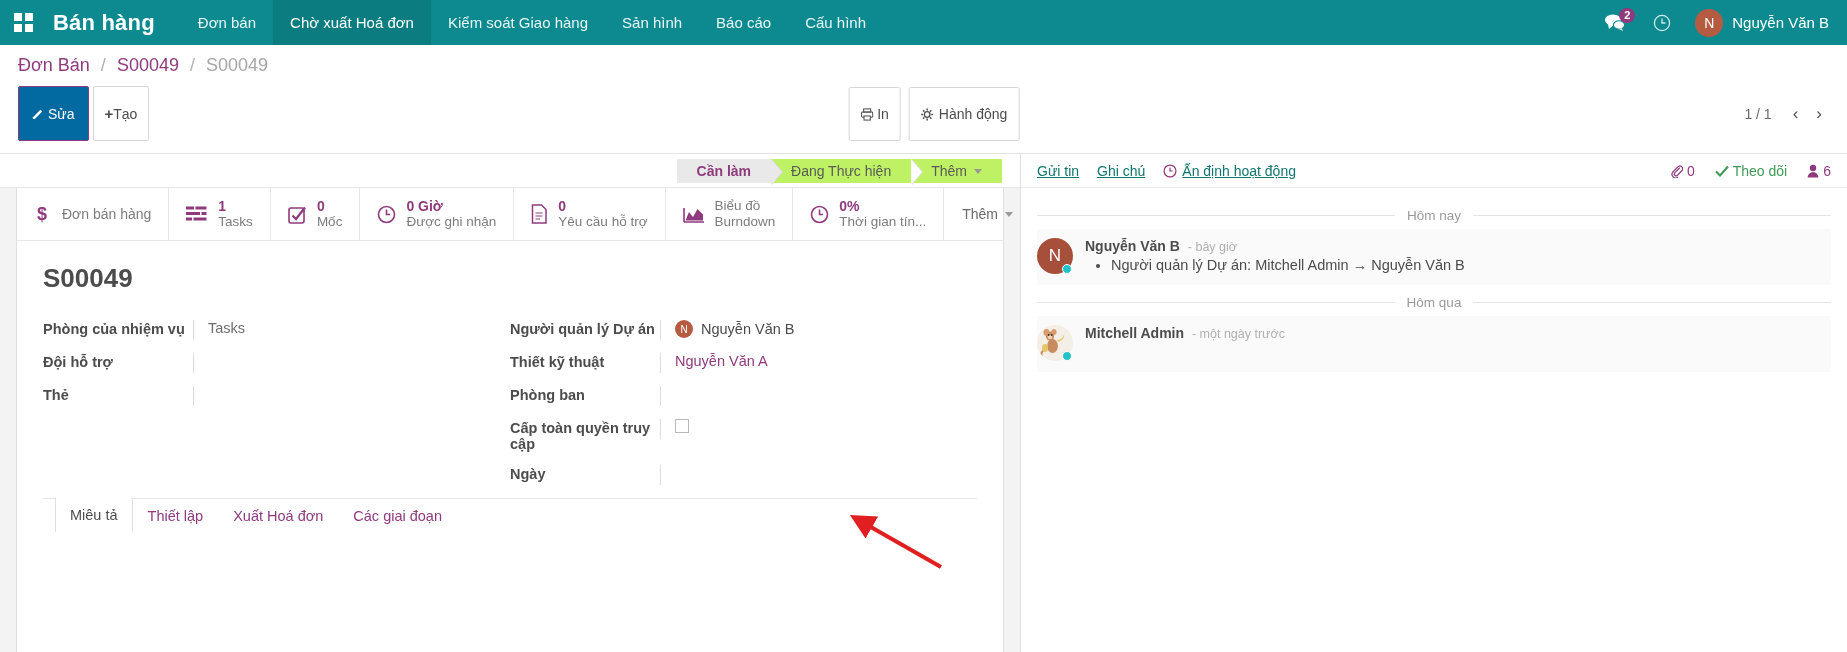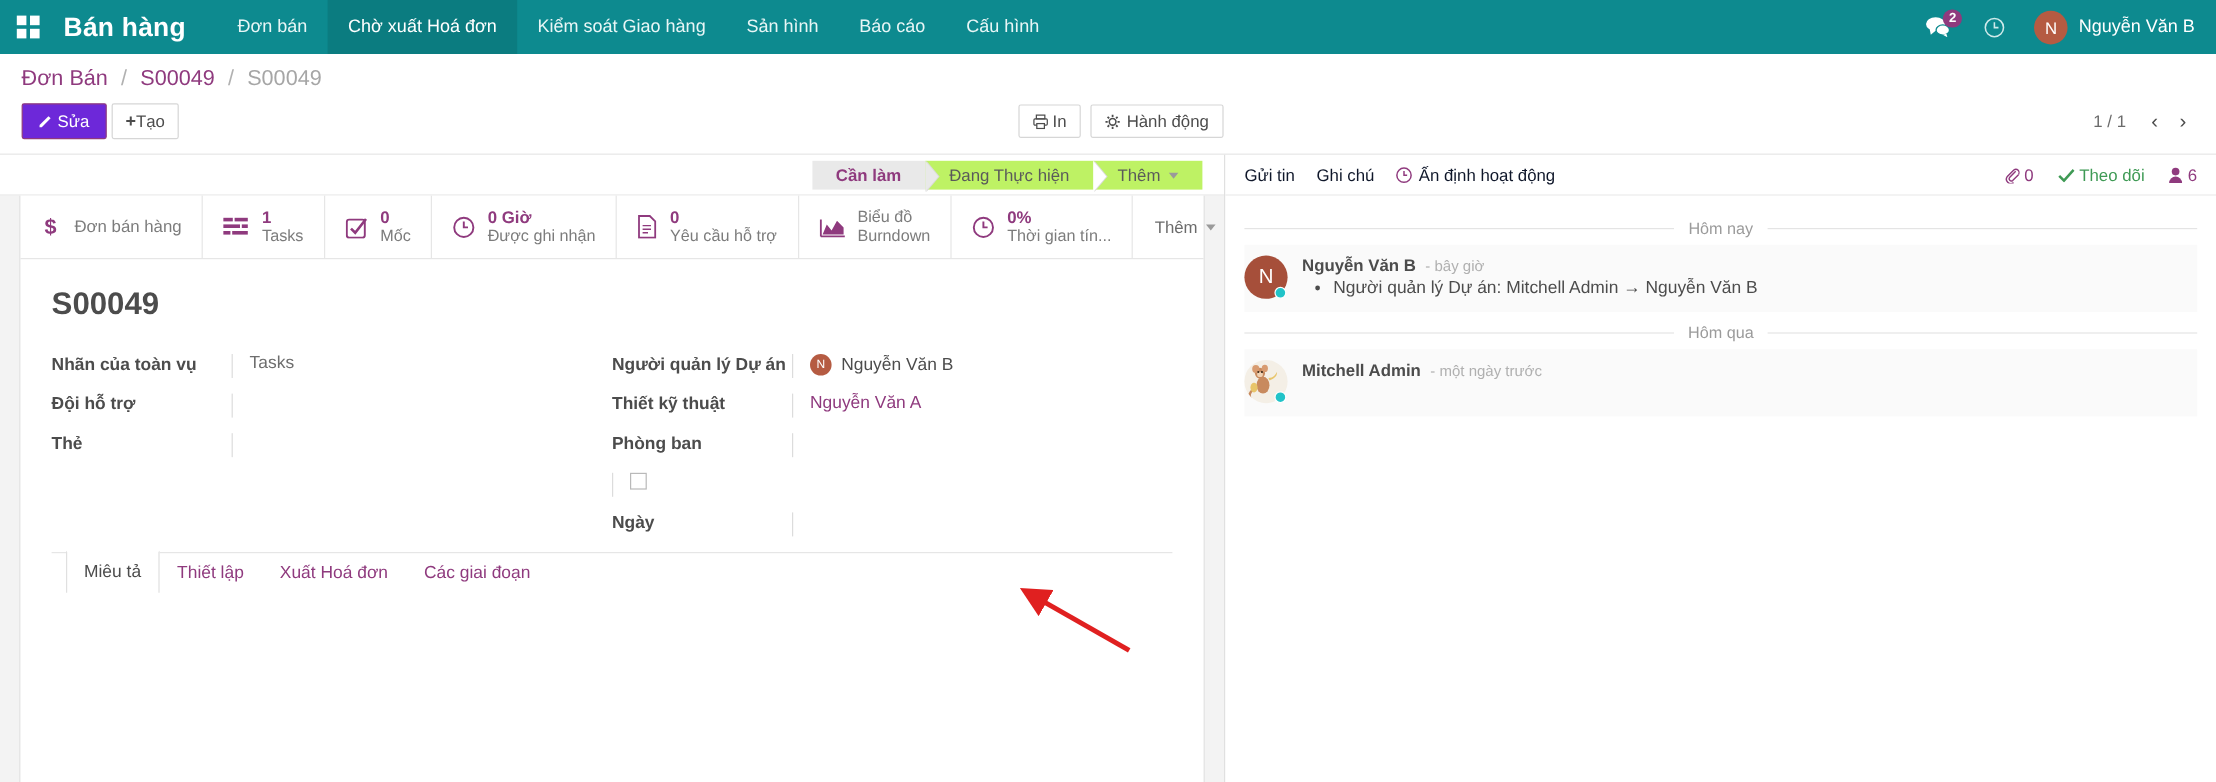--- a/index.html
+++ b/index.html
@@ -86,30 +86,30 @@
     position: relative;
   }
   .breadcrumb { font-size: 18px; margin-bottom: 10px; }
   .bc-link { color: #8f3a7e; cursor: pointer; }
   .bc-sep { color: #b1b1b1; margin: 0 6px; }
   .bc-active { color: #a6a6a6; }
 
   .cp-row { display: flex; align-items: center; }
   .btn {
     font-size: 14px;
-    padding: 5px 11px;
+    padding: 18px 11px;
     border: 1px solid #d6d6d6;
     background: #fff;
     color: #4c4c4c;
     cursor: pointer;
     border-radius: 2px;
     white-space: nowrap;
   }
   .btn-primary {
-    background: #6d28d9; border-color: #8f3a7e; color: #fff;
+    background: #0369a1; border-color: #8f3a7e; color: #fff;
     padding: 6px 13px;
   }
   .btn-group-left { display: flex; gap: 0; }
   .btn-group-left .btn + .btn { margin-left: 4px; }
   .cp-mid {
     position: absolute;
     left: 50%; transform: translateX(-44%);
     display: flex; gap: 8px;
   }
   .pager {
@@ -260,21 +260,21 @@
   .annot-arrow { position: absolute; left: 845px; top: 355px; pointer-events: none; }
 
   
   .chatter-topbar {
     height: 34px;
     display: flex; align-items: center;
     padding: 0 16px;
     border-bottom: 1px solid #ececec;
     font-size: 14px;
   }
-  .ch-act { color: #0f172a; cursor: pointer; margin-right: 18px; display: flex; align-items: center; gap: 5px; white-space: nowrap; }
+  .ch-act { color: #0f766e; cursor: pointer; margin-right: 18px; display: flex; align-items: center; gap: 5px; white-space: nowrap; text-decoration: underline; }
   .ch-right { margin-left: auto; display: flex; align-items: center; gap: 20px; }
   .ch-chip { display: flex; align-items: center; gap: 4px; cursor: pointer; color: #8f3a7e; font-size: 14px; }
   .ch-chip.follow { color: #3f9a55; }
   .ch-chip.followers { color: #8f3a7e; }
 
   .thread { padding: 10px 16px 0 16px; }
   .day-sep { display: flex; align-items: center; margin: 10px 0 6px 0; }
   .day-sep .ln { flex: 1; height: 1px; background: #e4e4e4; }
   .day-sep .lbl { padding: 0 12px; color: #9b9b9b; font-size: 13.5px; }
   .msg { display: flex; padding: 9px 6px 11px 0; position: relative; }
@@ -494,21 +494,21 @@
         </div>
       </div>
 
       <div class="form-inner">
         <div class="rec-title">S00049</div>
 
         <div class="field-grid">
 
           <div class="fcol">
             <div class="frow">
-              <div class="flabel">Nhãn của toàn vụ</div>
+              <div class="flabel">Phòng của nhiệm vụ</div>
               <div class="fval plain">Tasks</div>
             </div>
             <div class="frow">
               <div class="flabel">Đội hỗ trợ</div>
               <div class="fval plain">&nbsp;</div>
             </div>
             <div class="frow">
               <div class="flabel">Thẻ</div>
               <div class="fval plain">&nbsp;</div>
             </div>
@@ -526,20 +526,21 @@
             </div>
             <div class="frow">
               <div class="flabel">Thiết kỹ thuật</div>
               <div class="fval link">Nguyễn Văn A</div>
             </div>
             <div class="frow">
               <div class="flabel">Phòng ban</div>
               <div class="fval plain">&nbsp;</div>
             </div>
             <div class="frow">
+              <div class="flabel">Cấp toàn quyền truy cập</div>
               <div class="fval">
                 <span class="chk"></span>
               </div>
             </div>
             <div class="frow">
               <div class="flabel">Ngày</div>
               <div class="fval plain">&nbsp;</div>
             </div>
           </div>
         </div>

